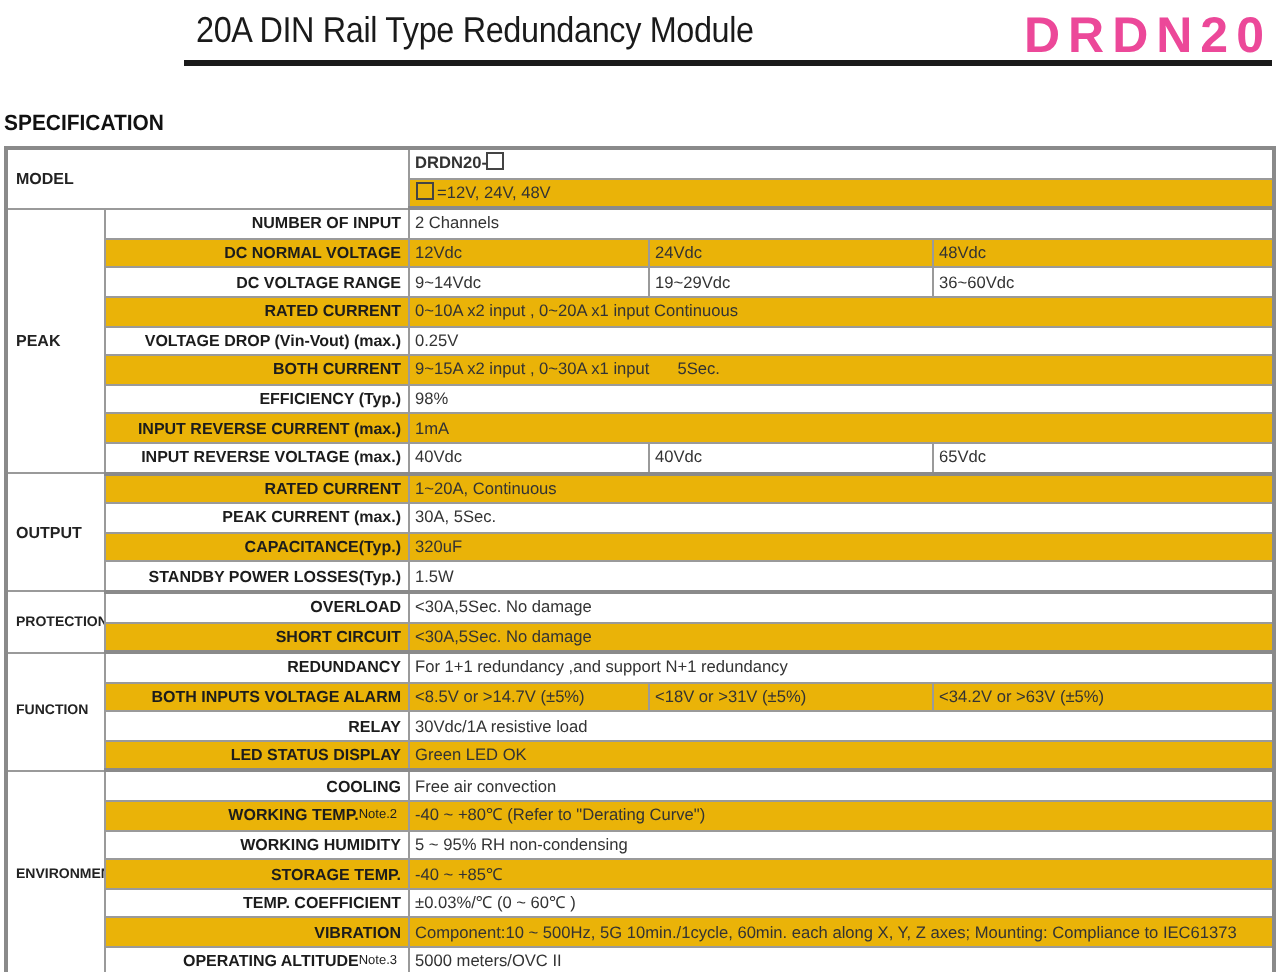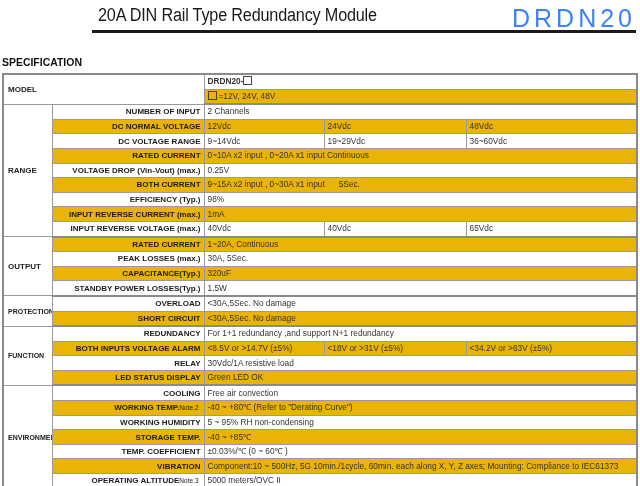--- a/index.html
+++ b/index.html
@@ -1,21 +1,21 @@
 <!DOCTYPE html>
 <html><head>
 <meta charset="utf-8">
 <style>
   html, body { margin:0; padding:0; background:#ffffff; }
   body { width:640px; height:486px; position:relative; overflow:hidden;
          font-family:"Liberation Sans", sans-serif; color:#222; }
   .title { position:absolute; left:98px; top:5px; font-size:18px; color:#1a1a1a;
            transform:scaleX(0.9); transform-origin:left top; white-space:nowrap; letter-spacing:-0.2px; }
-  .model-code { position:absolute; right:4px; top:4px; font-size:25px; font-weight:normal;
-                letter-spacing:4px; color:#3b82f6; white-space:nowrap; }
+  .model-code { position:absolute; right:4px; top:4px; font-size:25px; font-weight:bold;
+                letter-spacing:4px; color:#ec4899; white-space:nowrap; }
   .rule { position:absolute; left:92px; right:4px; top:30px; height:3px; background:#1a1a1a; }
   .spec-heading { position:absolute; left:2px; top:56px; font-size:11px; font-weight:bold;
                   color:#111; transform:scaleX(0.95); transform-origin:left top; }
   table.spec { position:absolute; left:2px; top:73px; width:634px; border-collapse:collapse;
                table-layout:fixed; font-size:8.5px; }
   table.spec td { border:1px solid #9a9a9a; padding:0 3px; height:13.6px; line-height:13px;
                   white-space:nowrap; overflow:hidden; vertical-align:middle; }
   table.spec td.section { font-weight:bold; font-size:8px; text-align:left; padding-left:4px;
                           background:#fff; border-left:2px solid #8a8a8a;margin-left:31px; }
   table.spec td.section.small { font-size:7px; }
@@ -60,21 +60,21 @@
       <span>DRDN20-</span><span class="sq"></span>
     </td>
   </tr>
   <tr class="g bottom">
     <td class="val lastcol" colspan="5">
       <span class="sq"></span><span>=12V,  24V,  48V</span>
     </td>
   </tr>
 
   <tr class="w">
-    <td class="section" rowspan="9">RANGE</td>
+    <td class="section" rowspan="9">PEAK</td>
     <td class="label">NUMBER OF INPUT</td>
     <td class="val lastcol" colspan="5">2  Channels</td>
   </tr>
   <tr class="g">
     <td class="label">DC NORMAL VOLTAGE</td>
     <td class="val" colspan="2">12Vdc</td>
     <td class="val" colspan="2">24Vdc</td>
     <td class="val lastcol">48Vdc</td>
   </tr>
   <tr class="w">
@@ -111,21 +111,21 @@
     <td class="val" colspan="2">40Vdc</td>
     <td class="val lastcol">65Vdc</td>
   </tr>
 
   <tr class="g">
     <td class="section" rowspan="4">OUTPUT</td>
     <td class="label">RATED CURRENT</td>
     <td class="val lastcol" colspan="5">1~20A,  Continuous</td>
   </tr>
   <tr class="w">
-    <td class="label">PEAK LOSSES  (max.)</td>
+    <td class="label">PEAK CURRENT  (max.)</td>
     <td class="val lastcol" colspan="5">30A,  5Sec.</td>
   </tr>
   <tr class="g">
     <td class="label">CAPACITANCE(Typ.)</td>
     <td class="val lastcol" colspan="5">320uF</td>
   </tr>
   <tr class="w bottom">
     <td class="label">STANDBY POWER LOSSES(Typ.)</td>
     <td class="val lastcol" colspan="5">1.5W</td>
   </tr>

